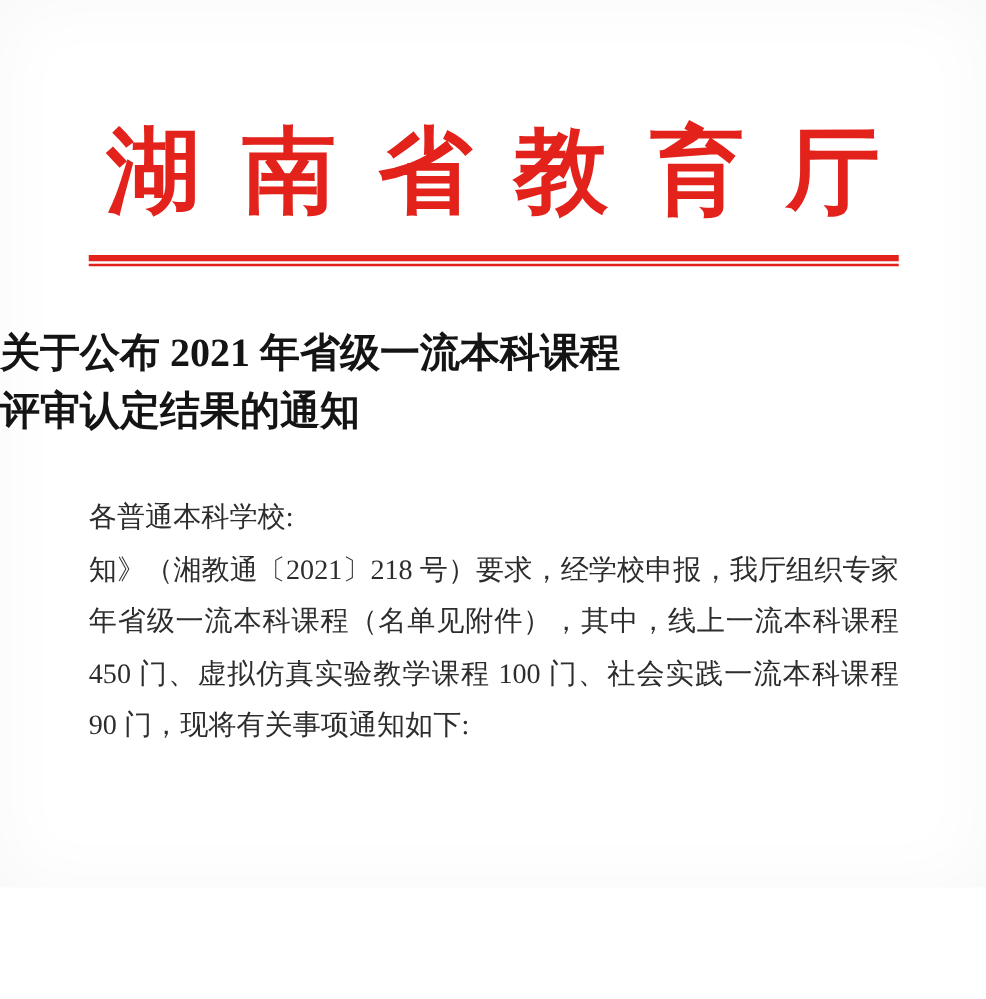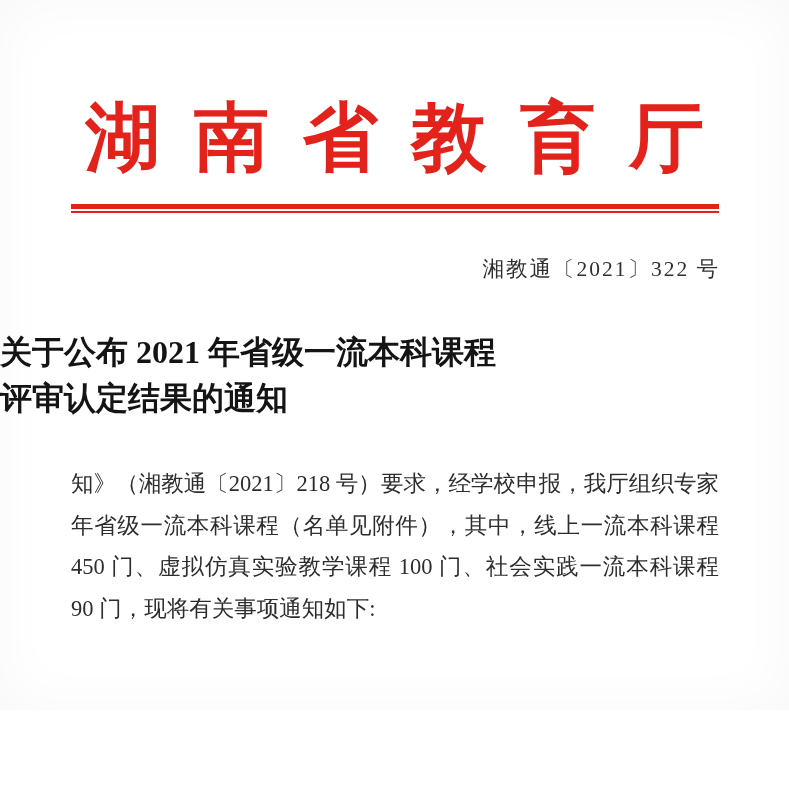--- a/index.html
+++ b/index.html
@@ -99,27 +99,27 @@
 <div class="page">
 
   <div class="masthead">
     <div class="agency">湖南省教育厅</div>
     <div class="rule">
       <div class="rule-thick"></div>
       <div class="rule-thin"></div>
     </div>
   </div>
 
-  <div class="docnum">湘教通〔2021〕322 号</div>
 
   <h1 class="title">
     <span class="tl">关于公布 2021 年省级一流本科课程</span>
     <span class="tl">评审认定结果的通知</span>
   </h1>
 
   <div class="body">
+    <p class="salutation">各普通本科学校:</p>
     <p class="jline">知》（湘教通〔2021〕218 号）要求，经学校申报，我厅组织专家</p>
     <p class="jline">年省级一流本科课程（名单见附件），其中，线上一流本科课程</p>
     <p class="jline">450 门、虚拟仿真实验教学课程 100 门、社会实践一流本科课程</p>
     <p class="lastline">90 门，现将有关事项通知如下:</p>
   </div>
 
 </div>
 
 </body></html>

